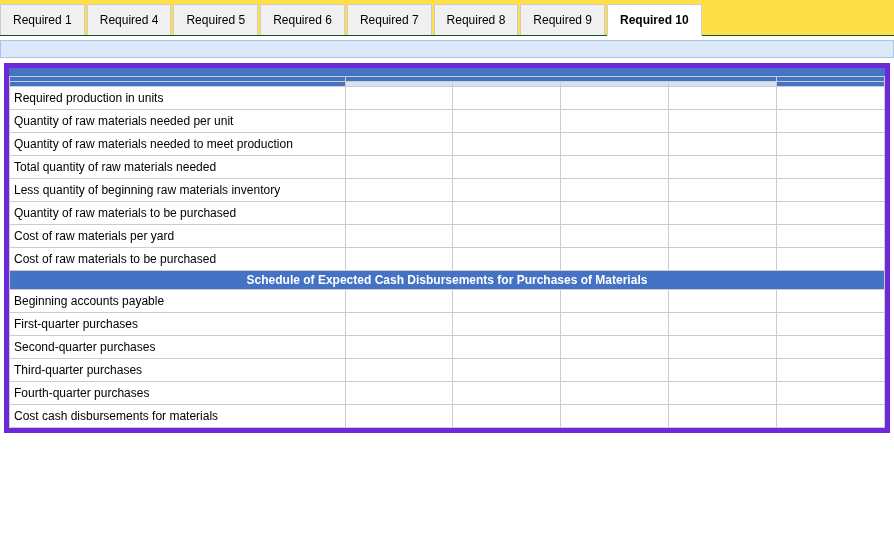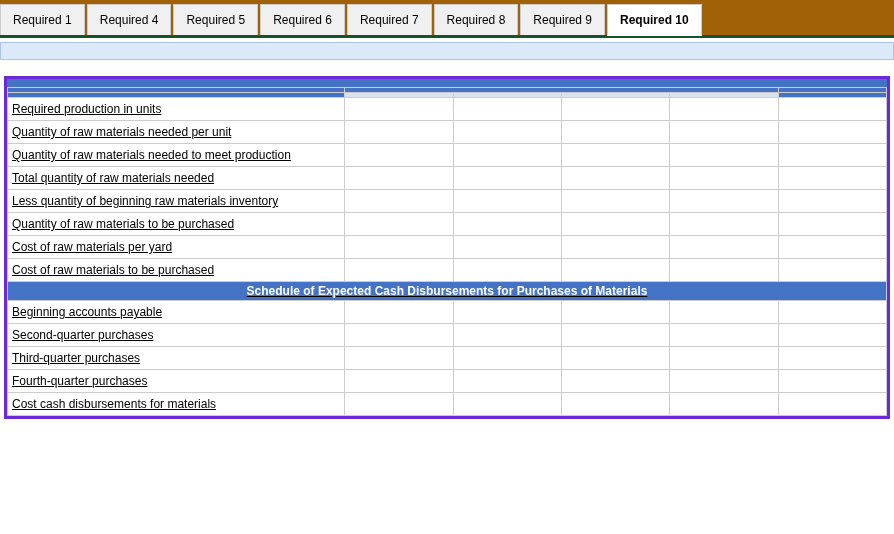--- a/index.html
+++ b/index.html
@@ -1,22 +1,22 @@
 <!DOCTYPE html>
 <html><head>
   <meta charset="utf-8">
   <style>
     * { box-sizing: border-box; margin: 0; padding: 0; }
     body { font-family: Arial, sans-serif; font-size: 12px; background: #fff; width: 894px; }
 
     
     .tabs {
       display: flex;
-      border-bottom: 3px solid #14532d;
-      background: #a16207;
+      border-bottom: 1px solid #14532d;
+      background: #fde047;
     }
     .tab {
       padding: 8px 12px;
       border: 1px solid #ccc;
       border-bottom: none;
       background: #f0f0f0;
       cursor: pointer;
       font-size: 12px;
       margin-right: 2px;
       margin-top: 4px;
@@ -35,23 +35,22 @@
       border: 1px solid #aac4e8;
       padding: 8px 10px;
       font-size: 12px;
       color: #000;
       margin: 4px 0;
     }
     .instructions span.red { color: red; }
 
     
     .table-container {
-      border: 3px solid #6d28d9;
-      margin: 16px 4px;
-      text-decoration: underline;
+      border: 5px solid #6d28d9;
+      margin: 5px 4px;
     }
 
     
     .company-header {
       background: #4472c4;
       color: #fff;
       text-align: center;
       padding: 4px;
     }
     .company-header .company-name { font-weight: bold; font-size: 13px; }
@@ -229,20 +228,28 @@
         </tr>
         <tr>
           <td class="col-label">Beginning accounts payable</td>
           <td class="input-cell"><input type="text" class="input-box" style=""></td>
           <td class="input-cell"><input type="text" class="input-box" style=""></td>
           <td class="input-cell"><input type="text" class="input-box" style=""></td>
           <td class="input-cell"><input type="text" class="input-box" style=""></td>
           <td class="input-cell"><input type="text" class="input-box" style=""></td>
         </tr>
         <tr>
+          <td class="col-label">First-quarter purchases</td>
+          <td class="input-cell"><input type="text" class="input-box" style=""></td>
+          <td class="input-cell"><input type="text" class="input-box" style=""></td>
+          <td class="input-cell"><input type="text" class="input-box" style=""></td>
+          <td class="input-cell"><input type="text" class="input-box" style=""></td>
+          <td class="input-cell"><input type="text" class="input-box" style=""></td>
+        </tr>
+        <tr>
           <td class="col-label">Second-quarter purchases</td>
           <td class="input-cell"><input type="text" class="input-box" style=""></td>
           <td class="input-cell"><input type="text" class="input-box" style=""></td>
           <td class="input-cell"><input type="text" class="input-box" style=""></td>
           <td class="input-cell"><input type="text" class="input-box" style=""></td>
           <td class="input-cell"><input type="text" class="input-box" style=""></td>
         </tr>
         <tr>
           <td class="col-label">Third-quarter purchases</td>
           <td class="input-cell"><input type="text" class="input-box" style=""></td>

